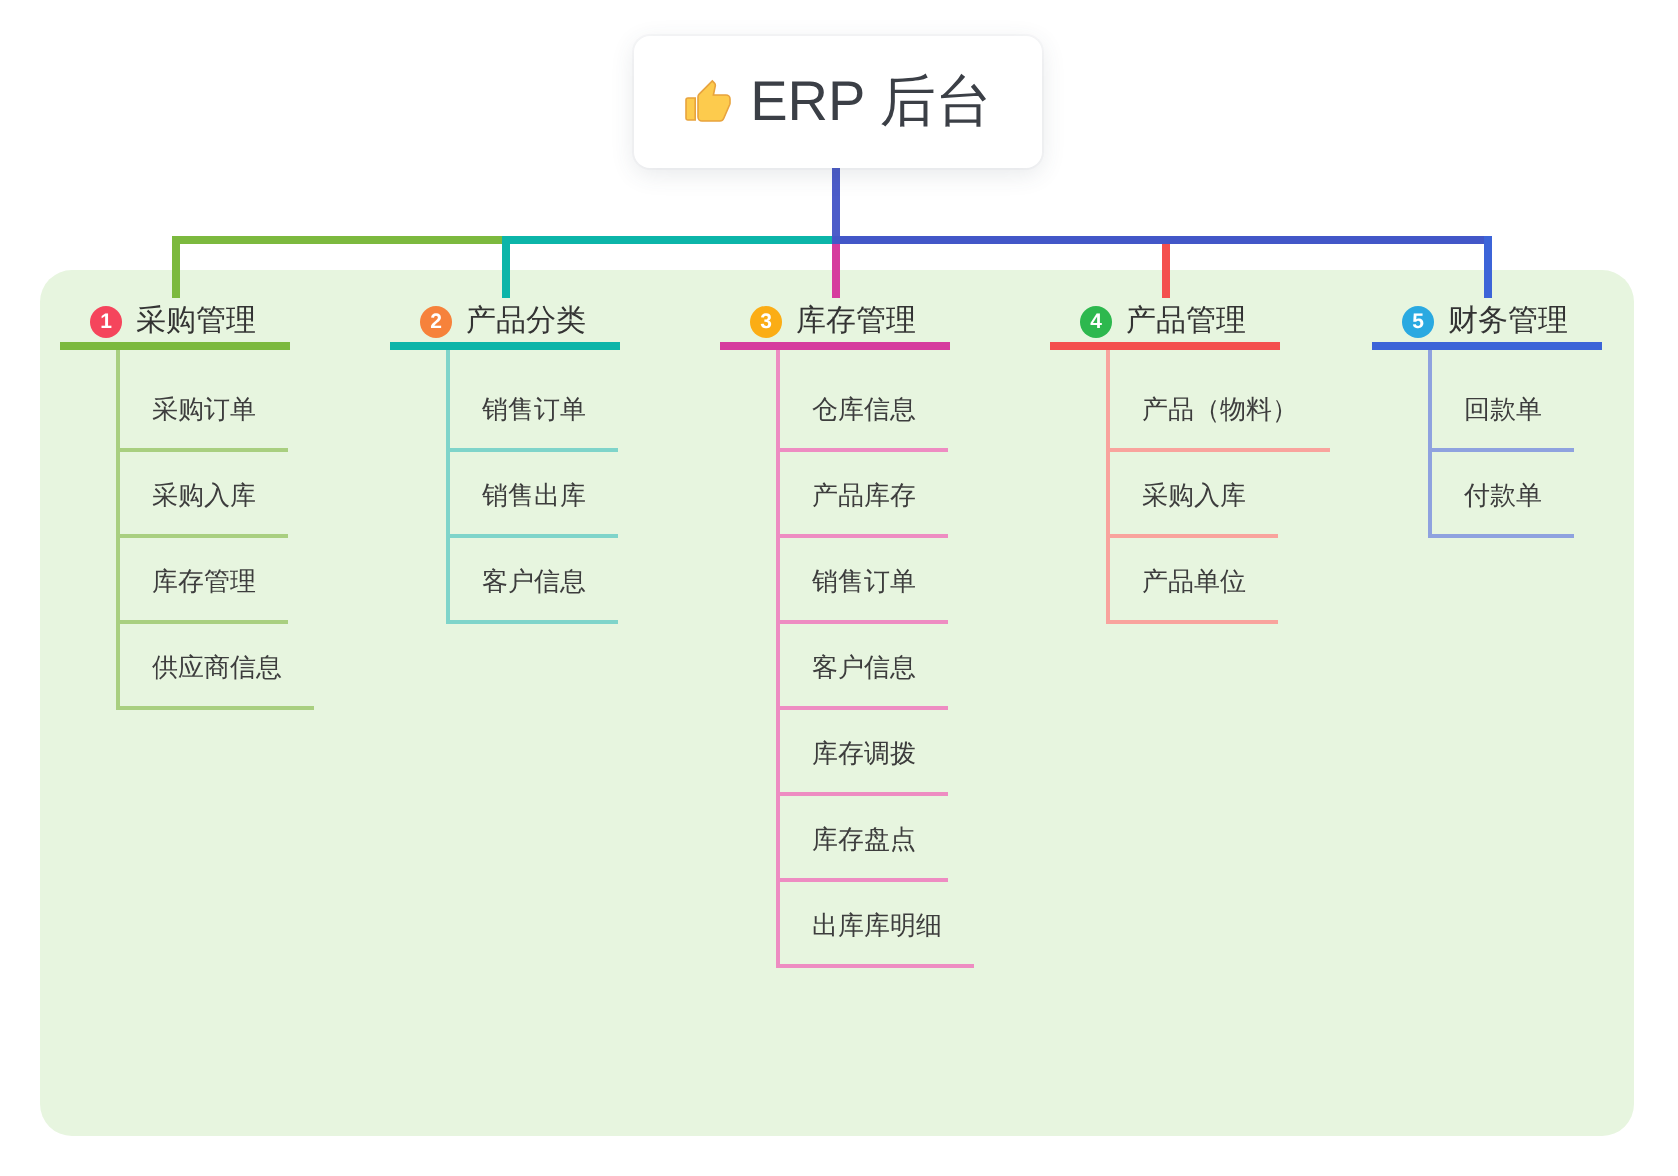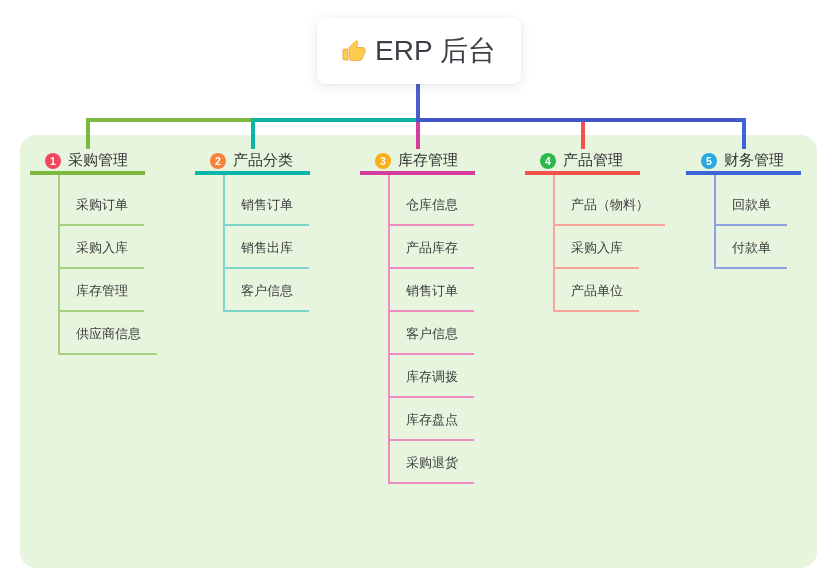--- a/index.html
+++ b/index.html
@@ -157,21 +157,21 @@
       <div class="child-row">
           <span class="child-label">客户信息</span>
         </div>
       <div class="child-row">
           <span class="child-label">库存调拨</span>
         </div>
       <div class="child-row">
           <span class="child-label">库存盘点</span>
         </div>
       <div class="child-row">
-          <span class="child-label">采购退货</span>
+          <span class="child-label">出库库明细</span>
         </div>
     </div>
   </div>
 
   <div class="branch" style="left: 525px; --line: #F4504E; --child-line: #F9A39D; --badge: #2DB84E;">
     <div class="branch-header">
       <span class="badge">4</span>
       <span>产品管理</span>
     </div>
     <div class="children">

